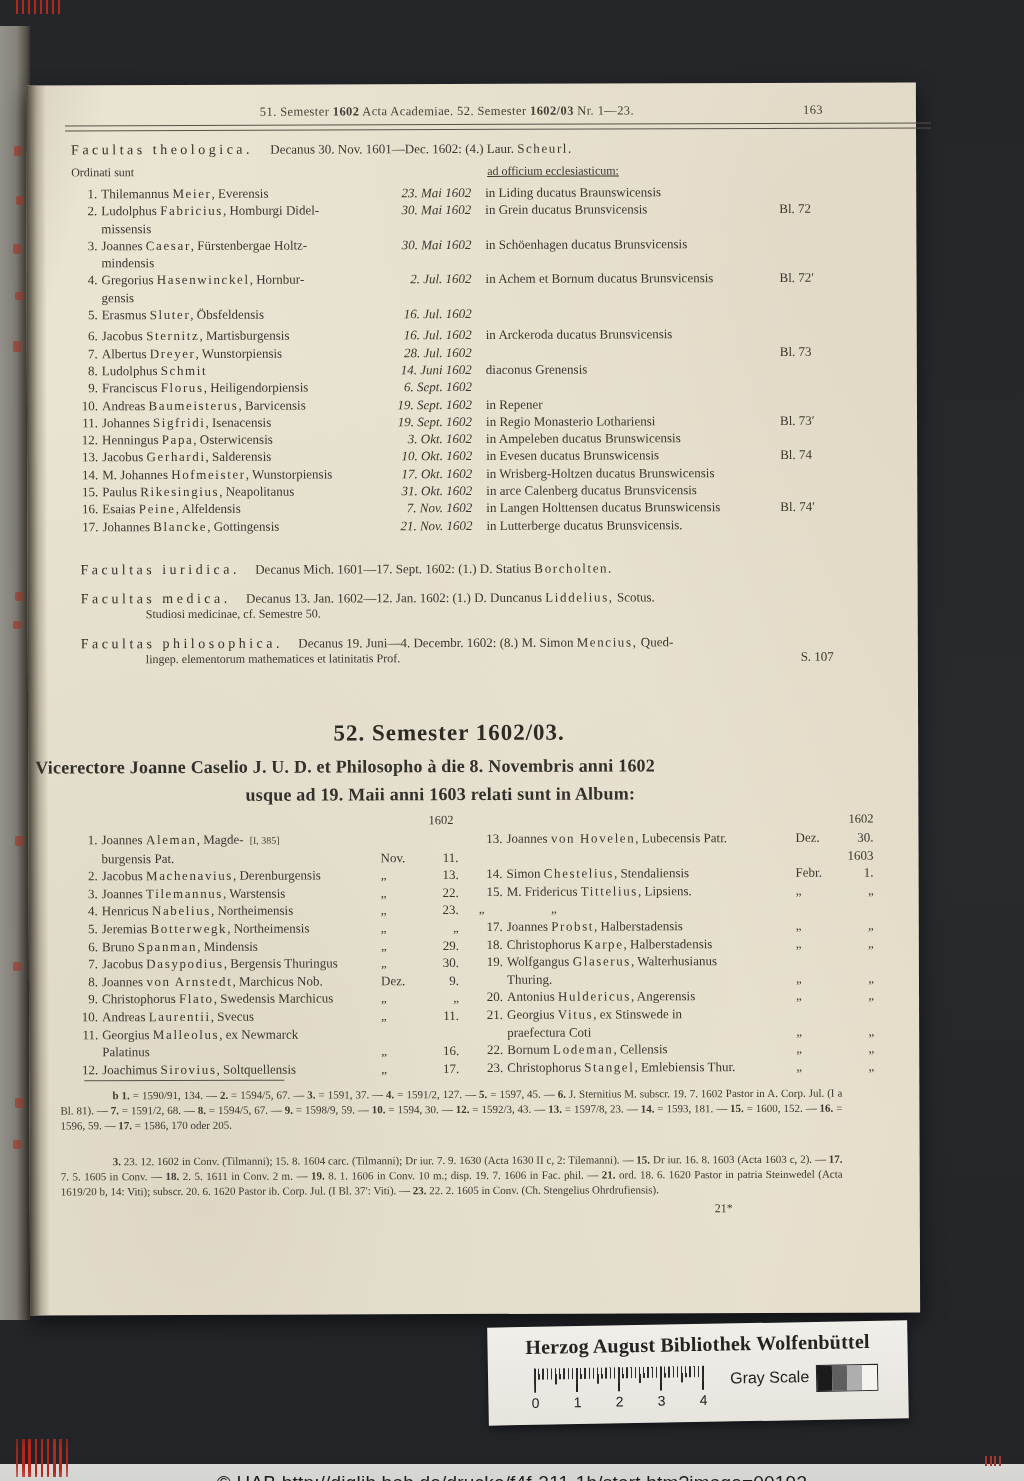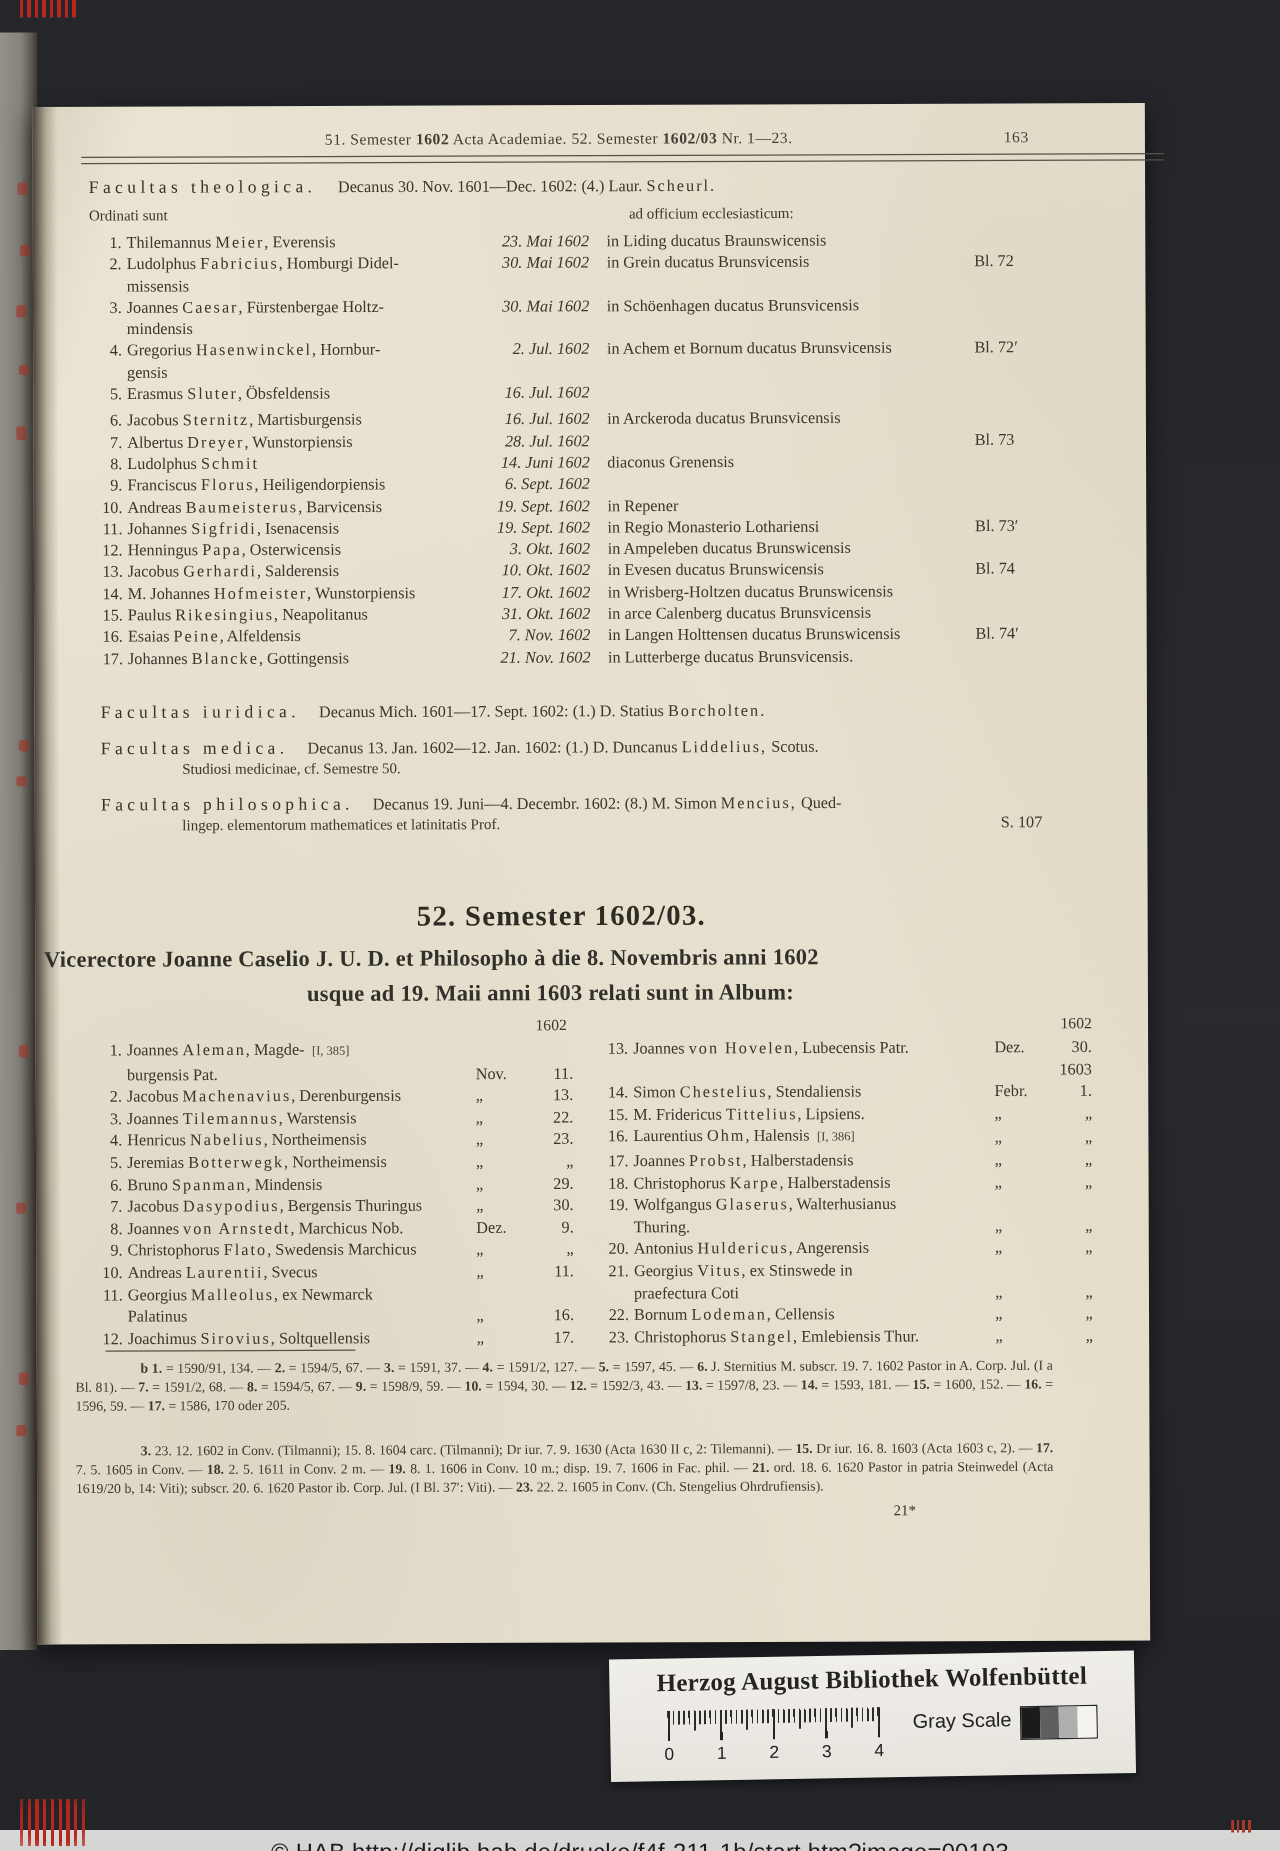--- a/index.html
+++ b/index.html
@@ -111,21 +111,21 @@
     </div>
     <div class="abs dbl-rule"></div>
 
     <div class="abs sec" style="top:57px;left:0;">
       <span class="fhead">Facultas theologica.</span>
       <span class="dec" style="margin-left:14px;"><span>Decanus 30. Nov. 1601—Dec. 1602: (4.) Laur. </span><span class="sp">Scheurl.</span></span>
     </div>
 
     <div class="abs collabels">
       <span style="font-style:normal;">Ordinati sunt</span>
-      <span style="position:absolute;left:432px;">ad officium ecclesiasticum:</span>
+      <span style="position:absolute;left:416px;text-decoration:underline;">ad officium ecclesiasticum:</span>
     </div>
 
     <div class="abs theo-list">
         <div class="trow">
           <div class="tname"><span class="no">1.</span><span>Thilemannus </span><span class="sp">Meier</span><span>, Everensis</span></div>
           <div class="tdate">23. Mai 1602</div>
           <div class="toff">
             <div>in Liding ducatus Braunswicensis</div>
           </div>
           <div class="tbl"></div>
@@ -392,21 +392,20 @@
             </div>
           </div>
           <div class="arow">
             <div class="aname"><span class="no">15.</span><span>M. Fridericus </span><span class="sp">Tittelius</span><span>, Lipsiens.</span></div>
             <div class="adate">
               <span>„</span>
               <span>„</span>
             </div>
           </div>
           <div class="arow">
-            <div class="aname"><span class="no">16.</span><span>Laurentius </span><span class="sp">Ohm</span><span>, Halensis</span><span class="anote">[I, 386]</span></div>
             <div class="adate">
               <span>„</span>
               <span>„</span>
             </div>
           </div>
           <div class="arow">
             <div class="aname"><span class="no">17.</span><span>Joannes </span><span class="sp">Probst</span><span>, Halberstadensis</span></div>
             <div class="adate">
               <span>„</span>
               <span>„</span>

